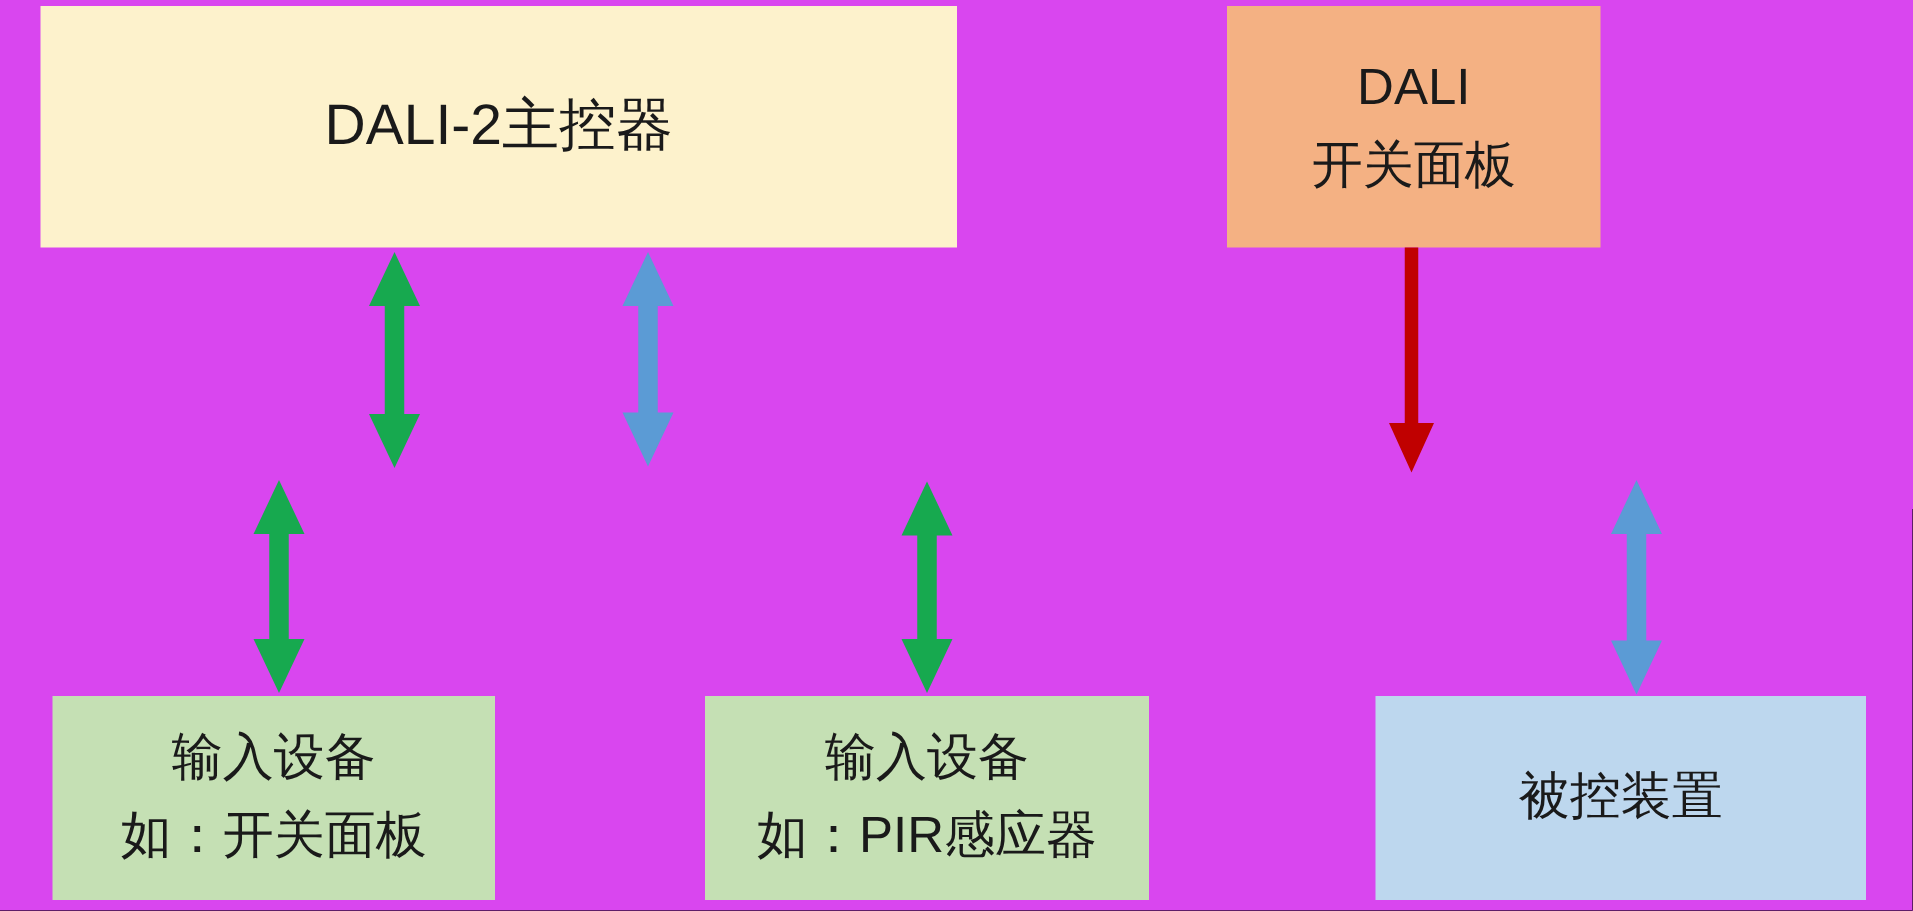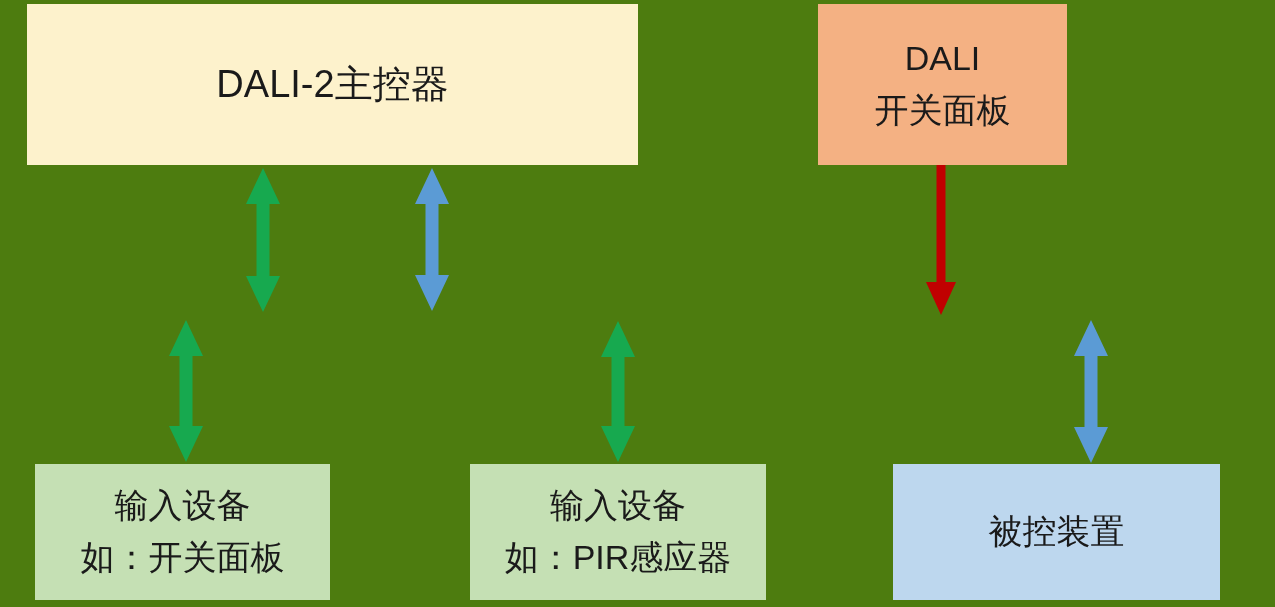--- a/index.html
+++ b/index.html
@@ -4,21 +4,21 @@
 <style>
   html, body {
     margin: 0;
     padding: 0;
     background: #000;
   }
   .stage {
     position: relative;
     width: 1275px;
     height: 607px;
-    background: #4d7c0f;
+    background: #d946ef;
     overflow: hidden;
     font-family: "Liberation Sans", "DejaVu Sans", sans-serif;
   }
   .node {
     position: absolute;
     display: flex;
     flex-direction: column;
     align-items: center;
     justify-content: center;
     text-align: center;
@@ -41,21 +41,21 @@
   }
   .node-input-switch {
     left: 35px; top: 464px; width: 295px; height: 136px;
     font-size: 34px;
   }
   .node-input-pir {
     left: 470px; top: 464px; width: 296px; height: 136px;
     font-size: 34px;
   }
   .node-controlled {
-    left: 893px; top: 464px; width: 327px; height: 136px;
+    left: 917px; top: 464px; width: 327px; height: 136px;
     font-size: 34px;
   }
   .overlay {
     position: absolute;
     left: 0; top: 0;
     width: 1275px;
     height: 607px;
     pointer-events: none;
   }
 </style>

